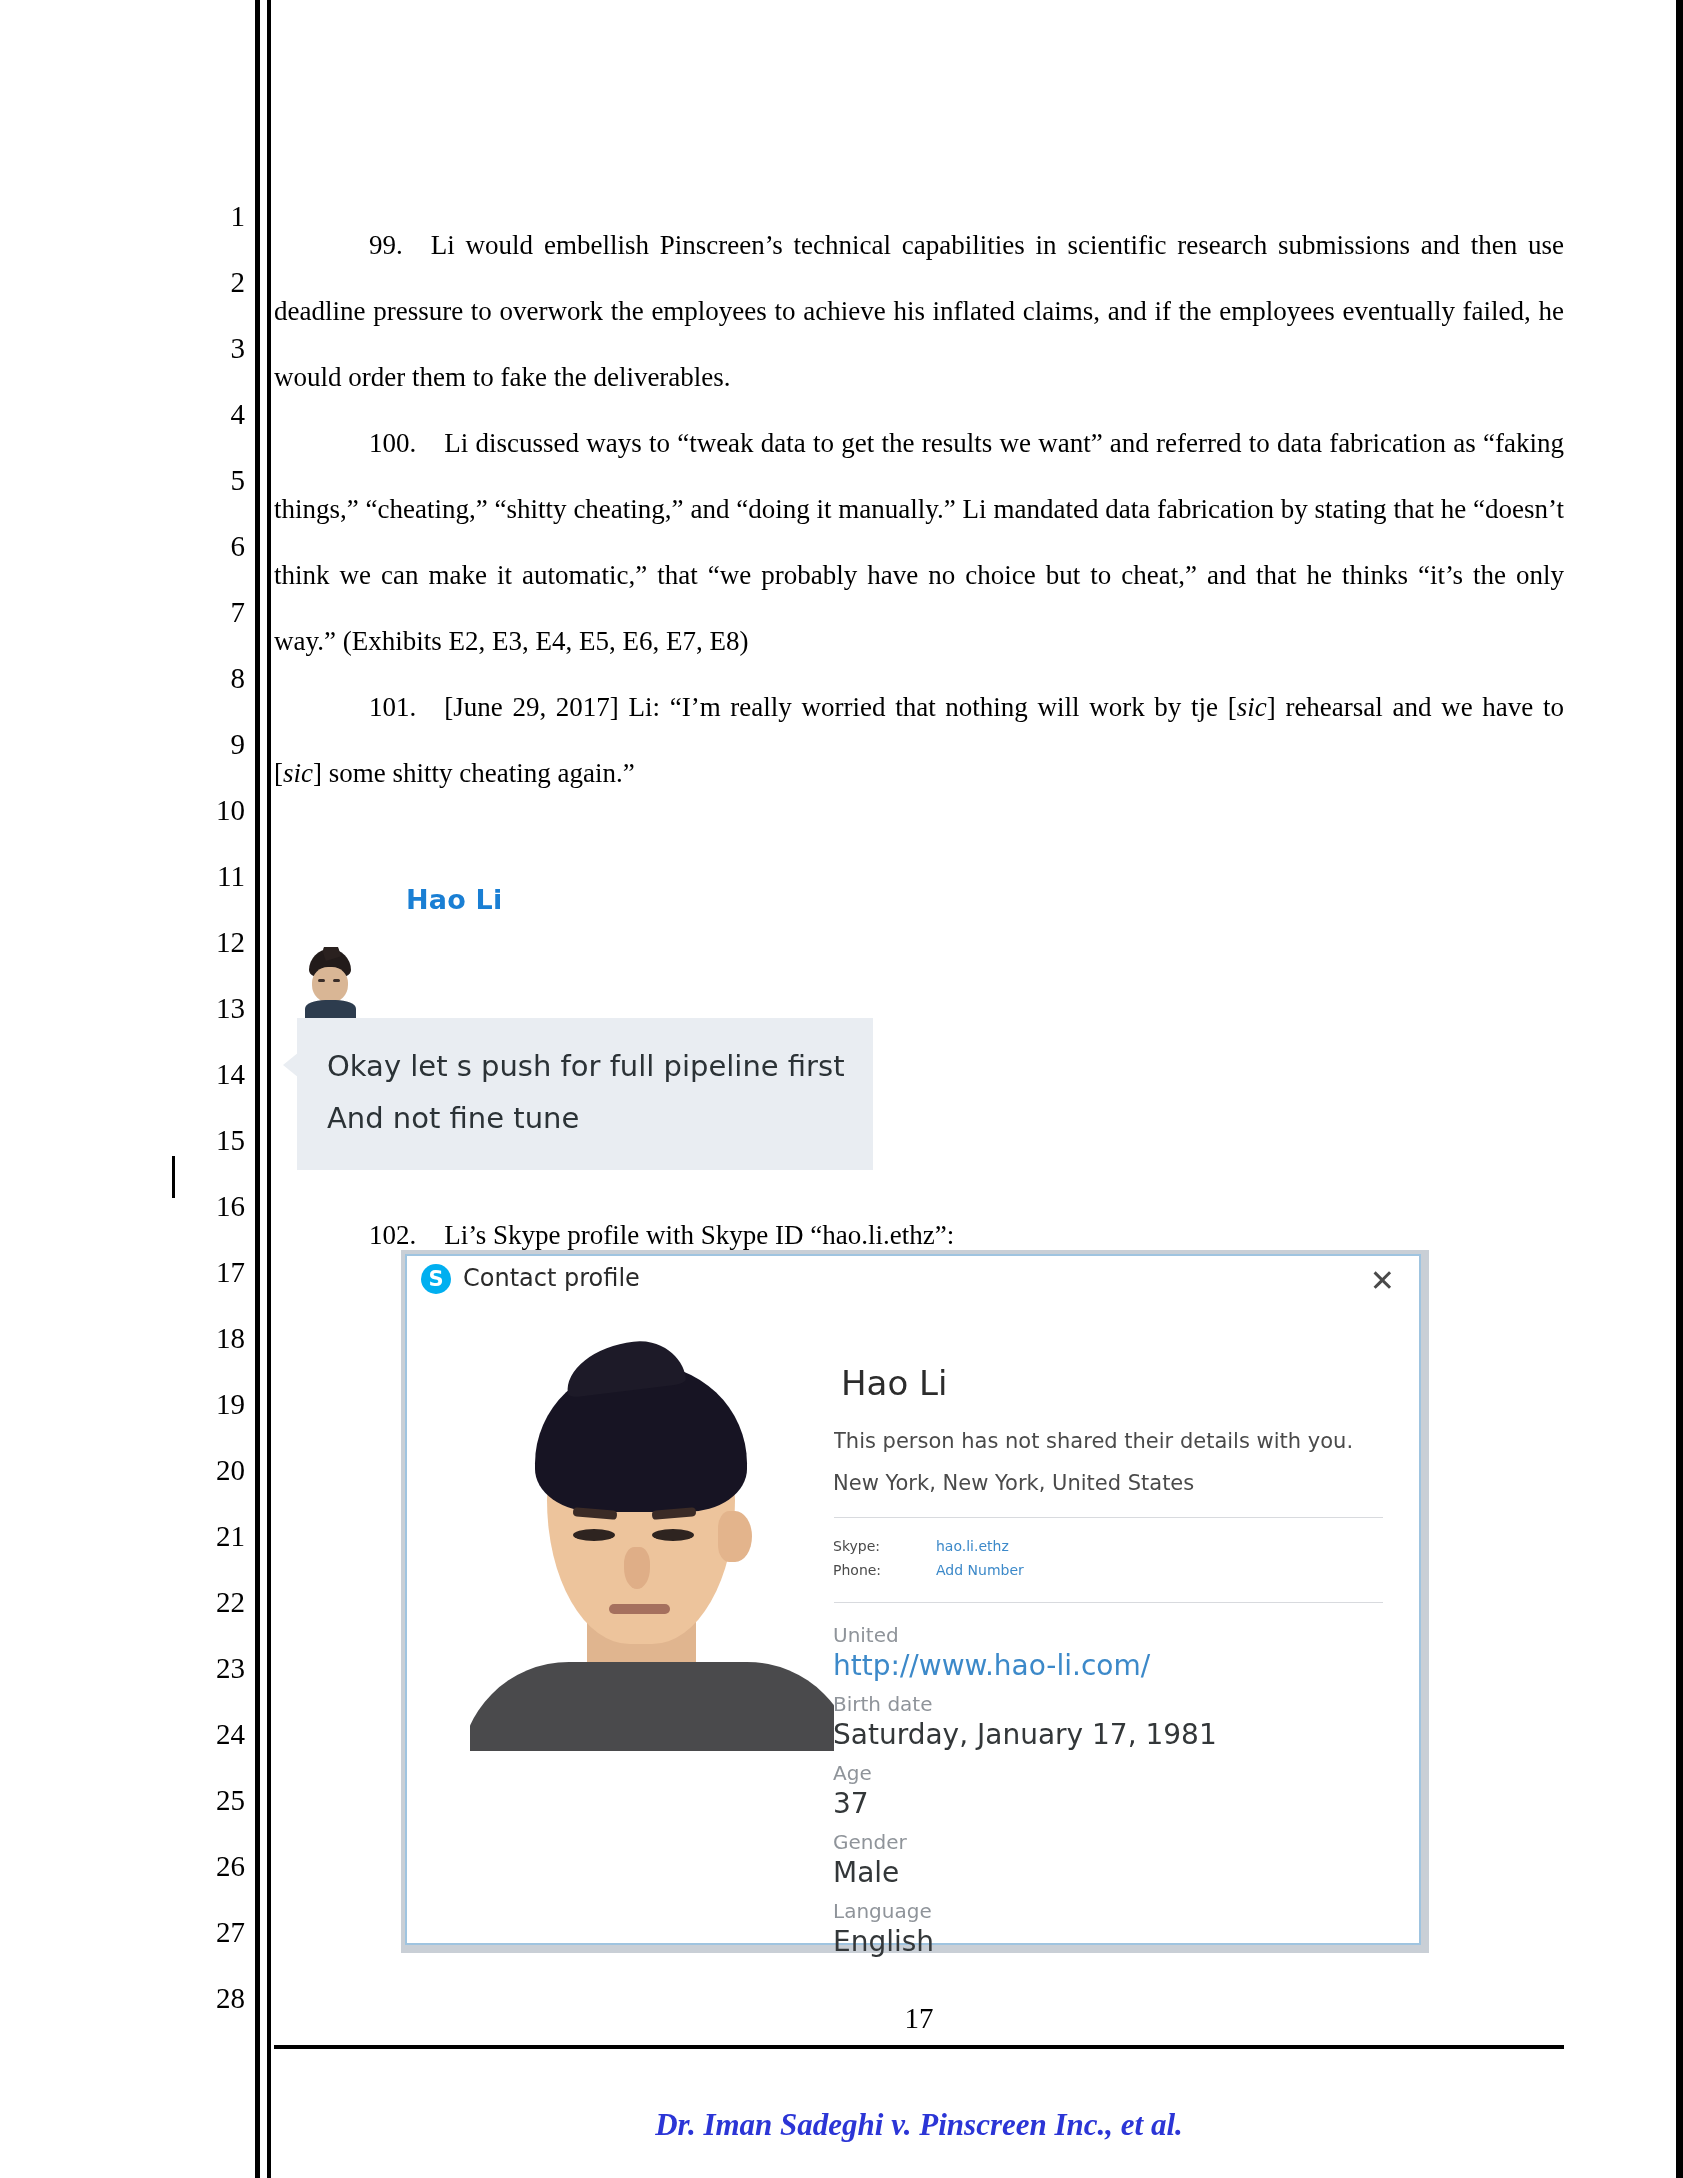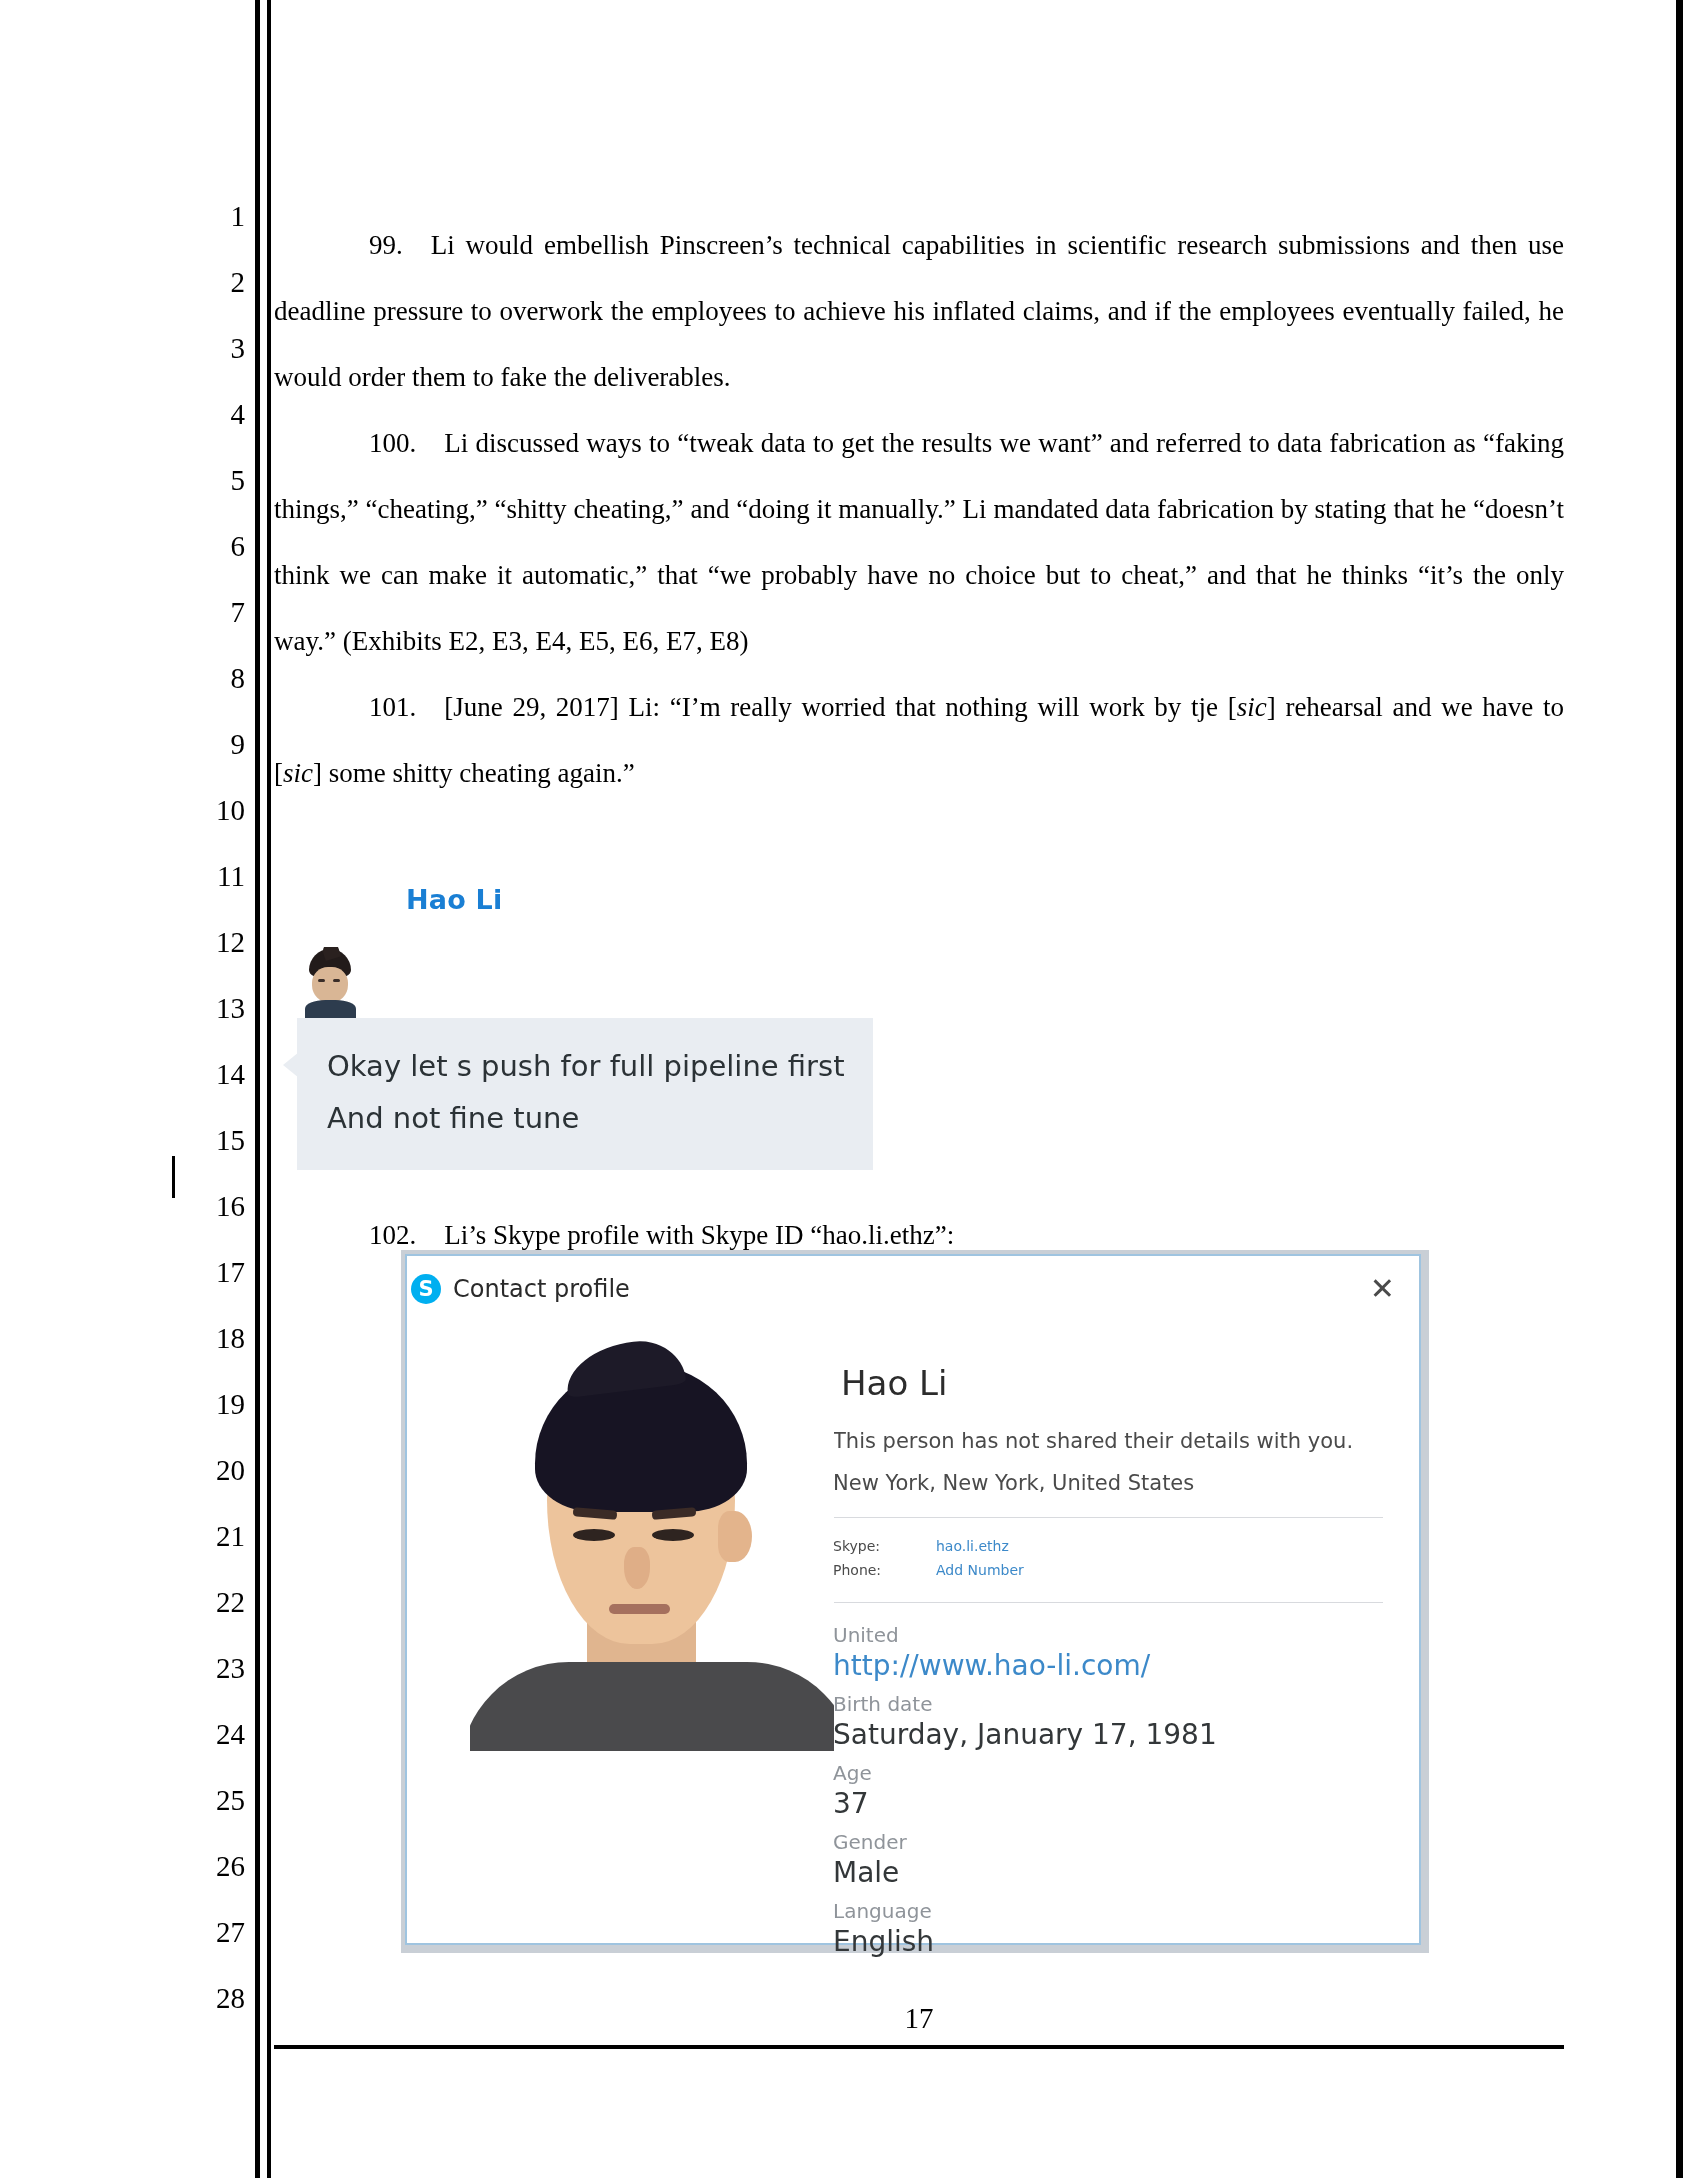--- a/index.html
+++ b/index.html
@@ -209,22 +209,21 @@
     width: 1016px;
     height: 691px;
     background: #ffffff;
     border: 2px solid #9fc4e0;
     box-sizing: border-box;
     font-family: "DejaVu Sans", "Liberation Sans", sans-serif;
   }
   .profile-titlebar {
     height: 57px;
     display: flex;
-    align-items: center;
-    padding: 8px 14px 0 4px;
+    padding: 8px 14px 0 14px;
     box-sizing: border-box;
   }
   .skype-logo {
     width: 30px; height: 30px;
     border-radius: 50%;
     background: #00aff0;
     position: relative;
     flex: 0 0 auto;
     margin-right: 12px;
   }
@@ -624,15 +623,16 @@
           <div class="stk-label">Language</div>
           <div class="stk-value">English</div>
         </div>
 
       </div>
     </div>
   </div>
 
   <div class="footer-pageno">17</div>
   <div class="footer-rule"></div>
+  <div class="footer-caption">Dr. Iman Sadeghi v. Pinscreen Inc., et al.</div>
 
 </div>
 
 
 </body></html>

